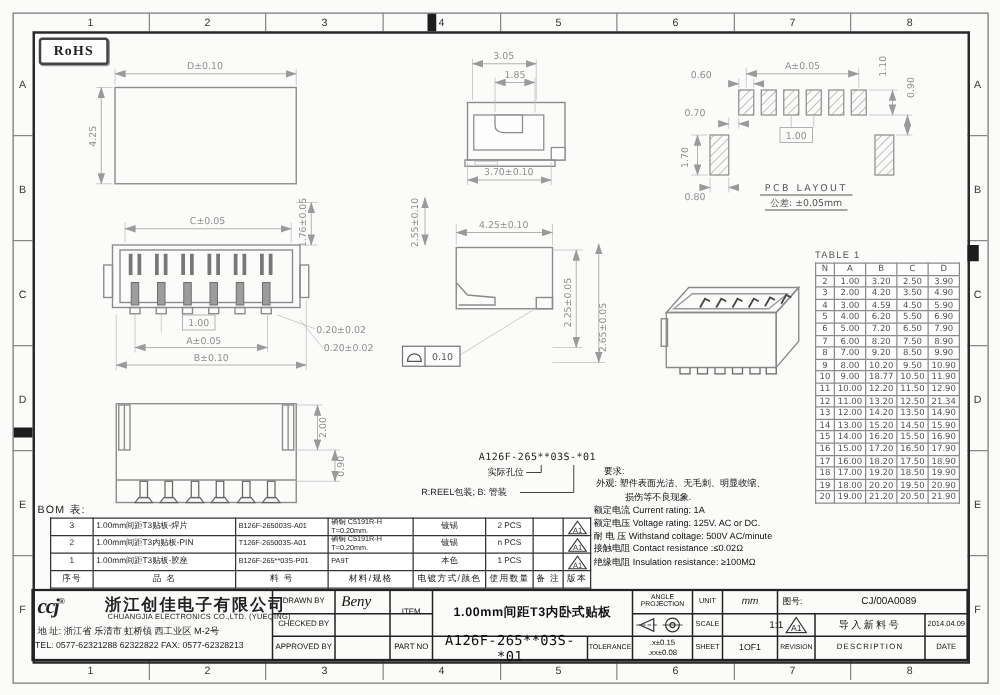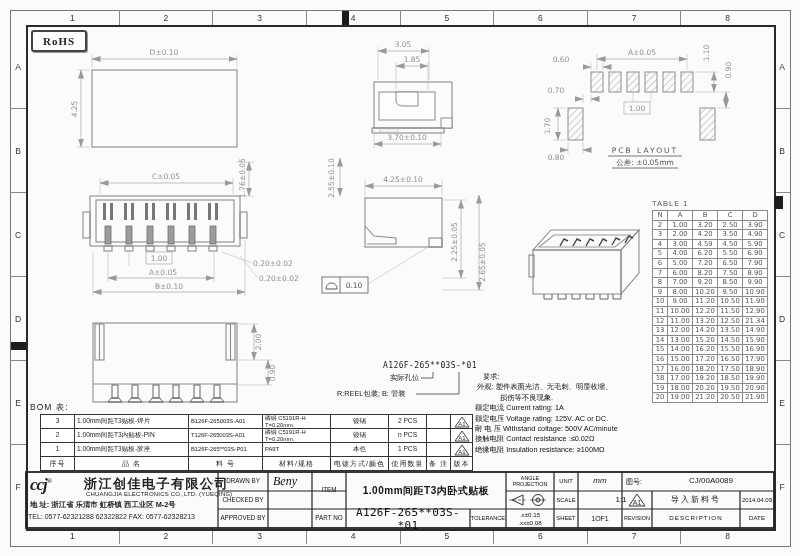--- a/index.html
+++ b/index.html
@@ -41,21 +41,21 @@
   table.bom tr.hdr td{text-align:center;font-size:7px;letter-spacing:1px;}
   .trisvg{display:block;margin:0 auto;}
   
   .notes{left:475px;top:372px;width:200px;font-size:7.3px;color:#111;line-height:10.4px;}
   .notes .ind1{margin-left:2px;}
   .notes .ind2{margin-left:25px;}
   
   .tb{font-size:6.3px;color:#111;display:flex;align-items:center;justify-content:center;text-align:center;line-height:1.1;}
   .company-cn{font-size:13px;font-weight:bold;letter-spacing:1.5px;font-family:"Liberation Serif",serif;}
   .company-en{font-size:6px;letter-spacing:.2px;}
-  .addr{font-size:7.4px;font-weight:bold;}
+  .addr{font-size:7.4px;font-weight:normal;}
   .tel{font-size:7px;}
   .logo{font:bold italic 17px "Liberation Serif",serif;letter-spacing:-1px;}
   .logo sup{font-size:7px;}
   .val-hand{font:italic 12px "Liberation Serif",serif;}
   .item-val{font-size:10px;font-weight:bold;letter-spacing:.5px;}
   .pn-val{font:11px "DejaVu Sans Mono",monospace;letter-spacing:.3px;}
   .small7{font-size:7px;}
   .small8{font-size:8px;}
   .tol{font-size:6.2px;line-height:1.25;}
   .pcode{font:8px "DejaVu Sans Mono",monospace;color:#222;letter-spacing:.4px;}
@@ -465,21 +465,21 @@
           <td>9</td>
           <td>8.00</td>
           <td>10.20</td>
           <td>9.50</td>
           <td>10.90</td>
         </tr>
 
         <tr>
           <td>10</td>
           <td>9.00</td>
-          <td>11.20</td>
+          <td>18.77</td>
           <td>10.50</td>
           <td>11.90</td>
         </tr>
 
         <tr>
           <td>11</td>
           <td>10.00</td>
           <td>12.20</td>
           <td>11.50</td>
           <td>12.90</td>

